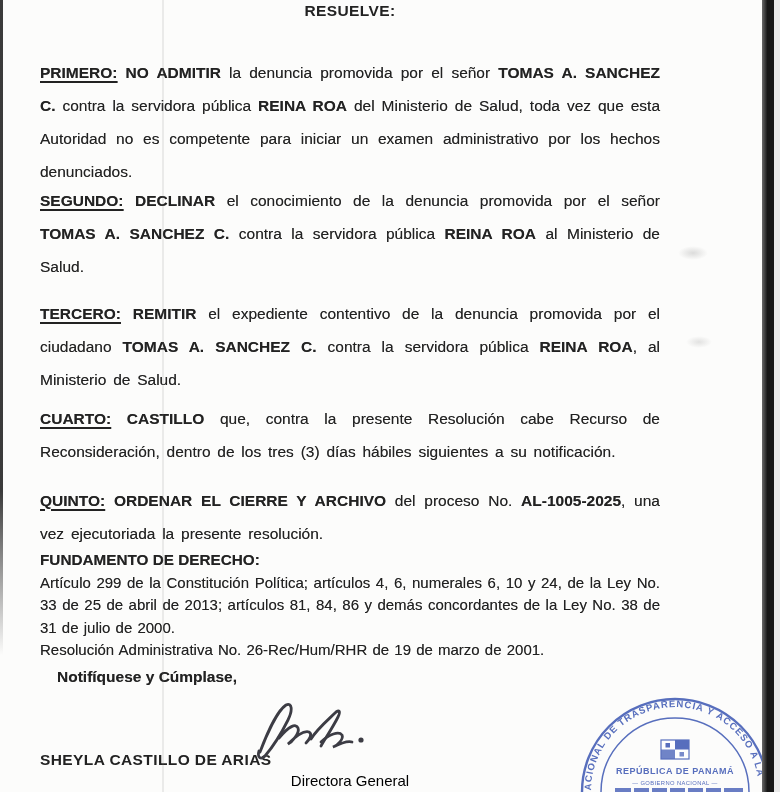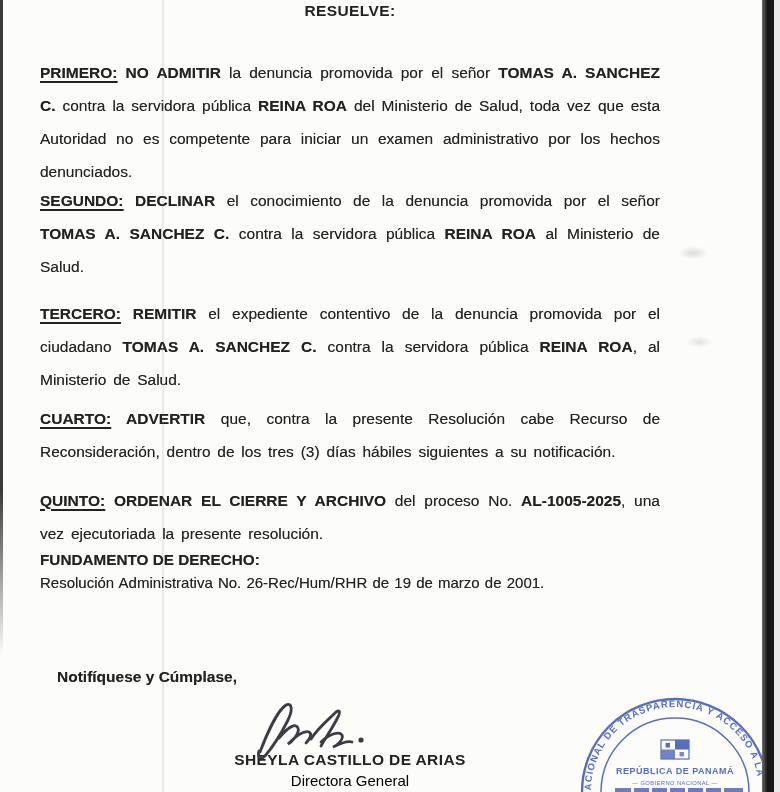--- a/index.html
+++ b/index.html
@@ -13,21 +13,21 @@
   .para {
     font-size:15.5px; line-height:33px; text-align:justify; word-spacing:2.5px;
     text-shadow:0 0 0.6px rgba(30,30,30,0.5);
   }
   .b  { font-weight:bold; }
   .bu { font-weight:bold; text-decoration:underline; text-decoration-thickness:1.5px; text-underline-offset:3px; }
   .fund { top:549px; font-size:15px; line-height:22.5px; text-shadow:0 0 0.6px rgba(30,30,30,0.5); }
   .fund .fund-heading { font-weight:bold; font-size:15.3px; }
   .fund .fund-line { text-align:justify; word-spacing:1px; }
   .closing { top:668px; font-weight:bold; font-size:15.5px; text-shadow:0 0 0.6px rgba(30,30,30,0.5);margin-left:17px; }
-  .sig-name  { top:751px; text-align:center; font-weight:bold; font-size:15.5px; letter-spacing:0.4px; }
+  .sig-name  { top:751px; font-weight:bold; font-size:15.5px; letter-spacing:0.4px; }
   .sig-title { top:772px; text-align:center; font-size:15px; color:#000000; }
   .signature-svg { position:absolute; left:246px; top:698px; z-index:3; }
   .seal-svg { position:absolute; left:575px; top:692px; z-index:2; opacity:0.92; }
   .right-bar {
     position:absolute; top:0; right:0; width:12px; height:792px;
     background:linear-gradient(to right,#6a6a6a,#171717 45%); z-index:5;
   }
   .left-line {
     position:absolute; top:0; left:0; width:3px; height:655px;
     background:linear-gradient(to bottom, rgba(25,25,25,0.85) 75%, rgba(25,25,25,0)); z-index:5;
@@ -52,26 +52,27 @@
   <div class="smudge smudge-2"></div>
 
   <div class="block doc-title">RESUELVE:</div>
 
   <p class="block para" style="top:40px;"><span class="bu">PRIMERO:</span><span class="b"> NO ADMITIR </span><span>la denuncia promovida por el señor </span><span class="b">TOMAS A. SANCHEZ C.</span><span> contra la servidora pública </span><span class="b">REINA ROA</span><span> del Ministerio de Salud, toda vez que esta Autoridad no es competente para iniciar un examen administrativo por los hechos denunciados.</span></p>
 
   <p class="block para" style="top:176px;margin-top:8px;"><span class="bu">SEGUNDO:</span><span class="b"> DECLINAR </span><span>el conocimiento de la denuncia promovida por el señor </span><span class="b">TOMAS A. SANCHEZ C.</span><span> contra la servidora pública </span><span class="b">REINA ROA</span><span> al Ministerio de Salud.</span></p>
 
   <p class="block para" style="top:281px;"><span class="bu">TERCERO:</span><span class="b"> REMITIR </span><span>el expediente contentivo de la denuncia promovida por el ciudadano </span><span class="b">TOMAS A. SANCHEZ C.</span><span> contra la servidora pública </span><span class="b">REINA ROA</span><span>, al Ministerio de Salud.</span></p>
 
-  <p class="block para" style="top:386px;"><span class="bu">CUARTO:</span><span class="b"> ADVERTIR </span><span>que, contra la presente Resolución cabe Recurso de Reconsideración, dentro de los tres (3) días hábiles siguientes a su notificación.</span></p>
+  <p class="block para" style="top:386px;"><span class="bu">CUARTO:</span><span class="b"> CASTILLO </span><span>que, contra la presente Resolución cabe Recurso de Reconsideración, dentro de los tres (3) días hábiles siguientes a su notificación.</span></p>
 
   <p class="block para" style="top:468px;"><span class="bu">QUINTO:</span><span class="b"> ORDENAR EL CIERRE Y ARCHIVO </span><span>del proceso No. </span><span class="b">AL-1005-2025</span><span>, una vez ejecutoriada la presente resolución.</span></p>
 
   <div class="block fund">
     <div class="fund-heading">FUNDAMENTO DE DERECHO:</div>
+    <div class="fund-line">Artículo 299 de la Constitución Política; artículos 4, 6, numerales 6, 10 y 24, de la Ley No. 33 de 25 de abril de 2013; artículos 81, 84, 86 y demás concordantes de la Ley No. 38 de 31 de julio de 2000.</div>
     <div class="fund-line">Resolución Administrativa No. 26-Rec/Hum/RHR de 19 de marzo de 2001.</div>
   </div>
 
   <div class="block closing">Notifíquese y Cúmplase,</div>
 
   <svg class="signature-svg" width="150" height="62" viewBox="0 0 150 62">
     <g stroke="#3c3c44" stroke-width="2.8" fill="none" stroke-linecap="round">
       <path d="M14,54 C20,38 31,13 40,7 C46,4 47,12 42,22 C34,38 25,51 19,58 C15,62 11,60 13,53"></path>
       <path d="M33,40 C43,28 50,25 52,30 C54,35 46,44 42,46 C48,40 57,32 63,34 C67,36 63,42 60,45"></path>
       <path d="M65,41 C71,31 83,21 89,15 C93,11 95,13 92,19 C87,29 79,41 75,48"></path>

